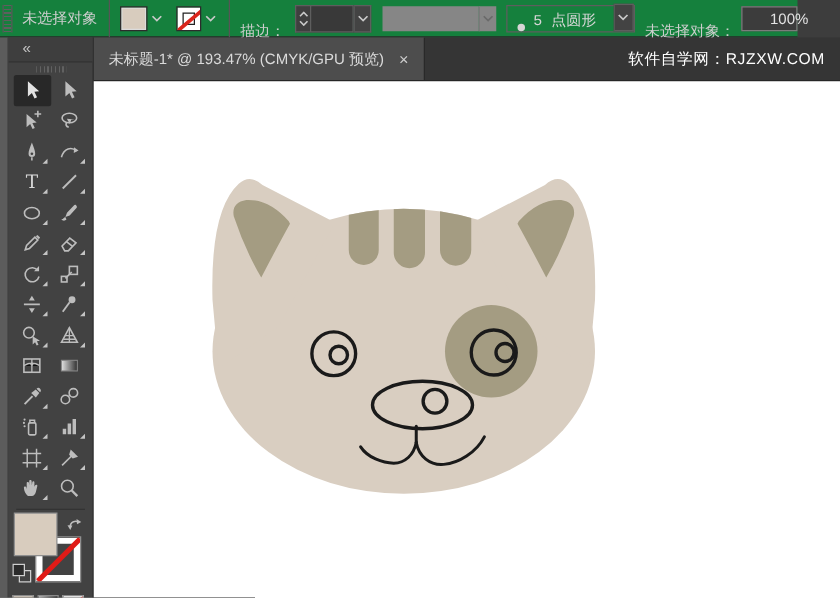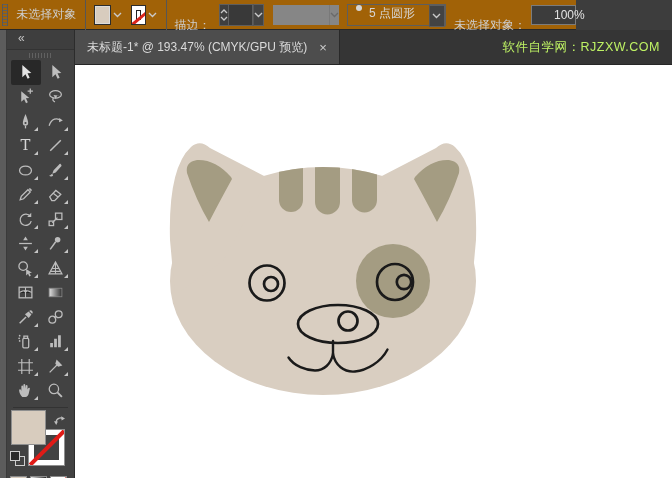--- a/index.html
+++ b/index.html
@@ -1,20 +1,20 @@
 <!DOCTYPE html>
 <html><head>
 <meta charset="utf-8">
 <style>
   html,body{margin:0;padding:0;width:672px;height:478px;overflow:hidden;background:#3d3d3d;
     font-family:"Liberation Sans","DejaVu Sans",sans-serif;}
   .app{position:relative;width:672px;height:478px;overflow:hidden;}
 
   
-  .topbar{position:absolute;left:0;top:0;width:576px;height:30px;background:#a16207;
+  .topbar{position:absolute;left:0;top:0;width:638px;height:30px;background:#15803d;
     border-bottom:1px solid #282828;display:flex;align-items:center;box-sizing:border-box;}
   .grip{width:7px;height:22px;margin-left:2px;
     background:repeating-linear-gradient(to bottom,#5f5f5f 0 1px,transparent 1px 3px);
     border-left:1px solid #585858;border-right:1px solid #585858;}
   .tb-label{font-size:12px;color:#cdcdcd;margin-left:8px;white-space:nowrap;}
   .tb-sep{width:1px;height:30px;background:#565656;margin-left:9px;}
   .underl{border-bottom:1px dotted #9a9a9a;padding-bottom:1px;cursor:default;margin-top:24px;}
   .fill-swatch-top{width:24px;height:18px;margin-left:9px;border:1px solid #dcdcdc;
     outline:1px solid #2c2c2c;box-sizing:border-box;}
   .chev{width:14px;height:18px;margin-left:3px;display:flex;align-items:center;justify-content:center;}
@@ -27,34 +27,34 @@
     background:#da251c;transform:rotate(-40deg);}
   .stepper{width:14px;height:22px;margin-left:8px;background:#3f3f3f;border:1px solid #5e5e5e;
     border-right:none;display:flex;flex-direction:column;align-items:center;justify-content:center;gap:2px;box-sizing:border-box;}
   .field{height:22px;background:#393939;border:1px solid #5e5e5e;box-sizing:border-box;}
   .stroke-field{width:42px;}
   .chevbtn{width:16px;height:22px;background:#434343;border:1px solid #5e5e5e;border-left:1px solid #555;
     display:flex;align-items:center;justify-content:center;box-sizing:border-box;}
   .profile-dd{width:93px;height:20px;margin-left:9px;background:#868686;}
   .profile-chev{width:15px;height:20px;background:#868686;border-left:1px solid #797979;
     display:flex;align-items:center;justify-content:center;}
-  .brush-group{height:22px;margin-left:8px;border:1px solid #5e5e5e;display:flex;align-items:flex-start;box-sizing:border-box;}
+  .brush-group{height:22px;margin-left:8px;border:1px solid #5e5e5e;display:flex;align-items:flex-end;box-sizing:border-box;font-family:Liberation Mono, monospace;}
   .brush-bullet{width:6px;height:6px;border-radius:50%;background:#d6d6d6;margin:0 7px 0 8px;}
   .brush-label{font-size:12px;color:#d6d6d6;padding-right:14px;white-space:nowrap;}
   .opacity-field{width:45px;height:20px;margin-left:5px;border:1px solid #7c7c7c;background:#3c3c3c;
     color:#e3e3e3;font-size:12px;line-height:18px;padding-left:22px;box-sizing:border-box;}
 
   
   .tabbar{position:absolute;left:75px;top:30px;width:597px;height:35px;background:#353535;
     border-bottom:1px solid #262626;display:flex;align-items:stretch;box-sizing:border-box;}
   .tab{display:flex;align-items:center;background:#4d4d4d;border-right:1px solid #292929;
     padding:0 12px;max-width:280px;}
   .tab-title{font-size:12px;color:#dadada;white-space:nowrap;}
   .tab-close{font-size:13px;color:#cdcdcd;margin-left:12px;cursor:default;}
-  .watermark{margin-left:auto;align-self:center;font-size:12.5px;color:#bef264;
+  .watermark{margin-left:auto;align-self:center;font-size:12.5px;color:#ffffff;
     padding-right:12px;letter-spacing:.5px;white-space:nowrap;}
 
   
   .side{position:absolute;left:0;top:30px;width:75px;height:448px;display:flex;}
   .dock-edge{width:7px;height:100%;background:#5c5c5c;border-right:1px solid #3a3a3a;box-sizing:border-box;}
   .toolpanel{width:68px;background:#424242;border-right:1px solid #2c2c2c;box-sizing:border-box;
     display:flex;flex-direction:column;}
   .tp-header{height:19px;background:#3e3e3e;border-bottom:1px solid #333;color:#c3c3c3;
     font-size:12px;line-height:17px;padding-left:11px;letter-spacing:-1px;}
   .tp-grip{height:10px;display:flex;align-items:center;justify-content:center;}

